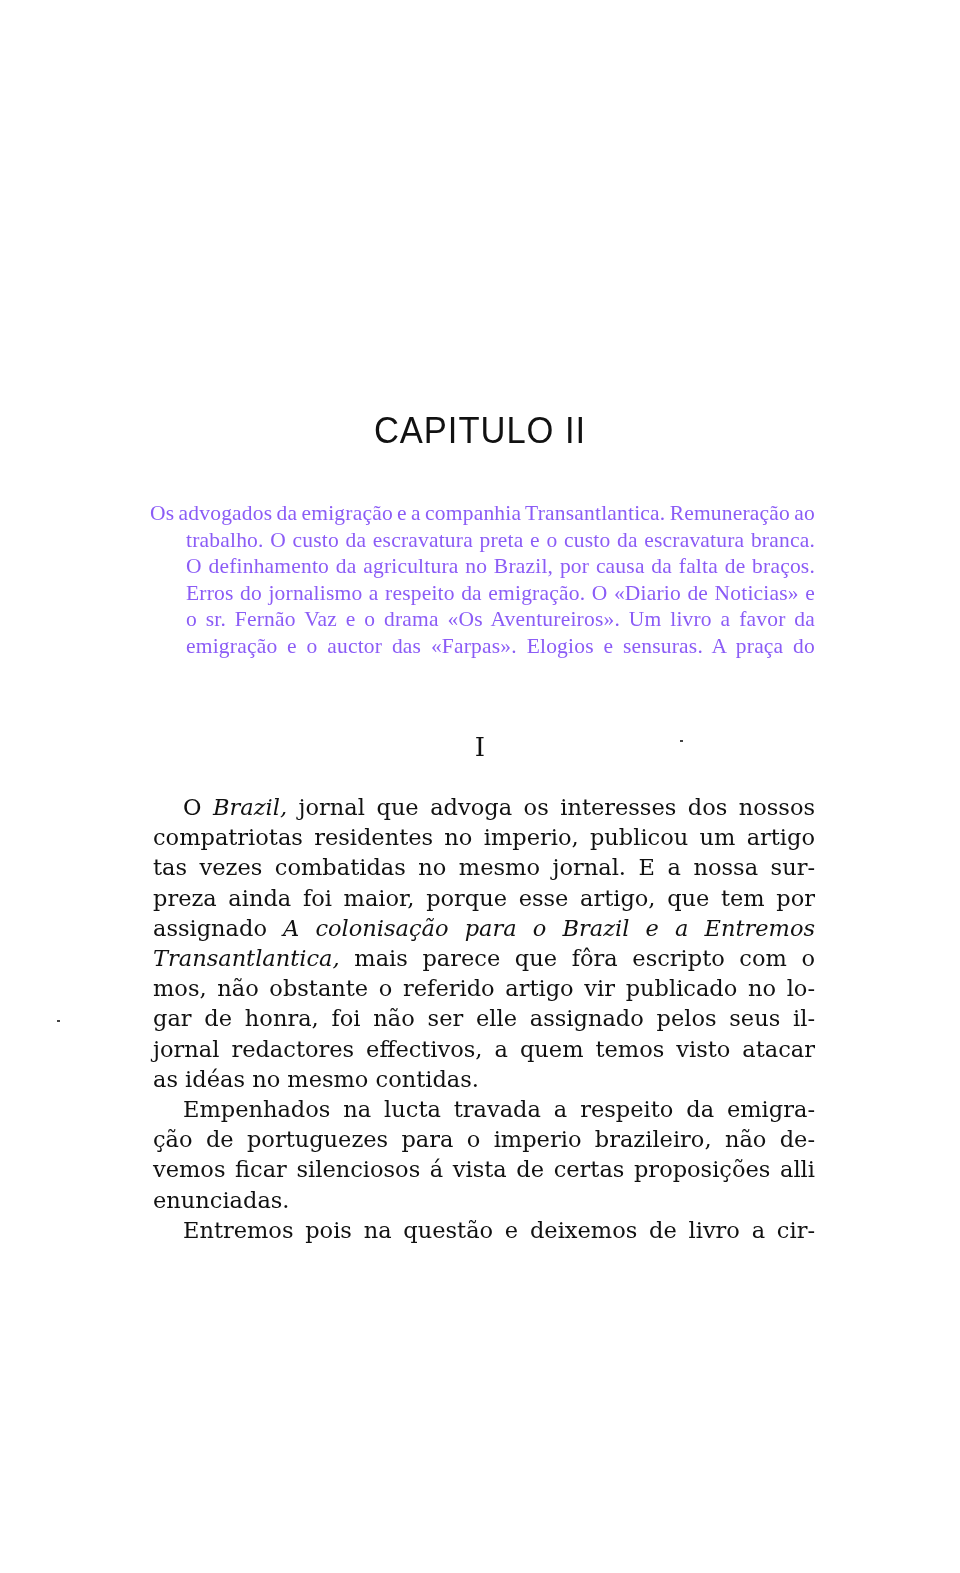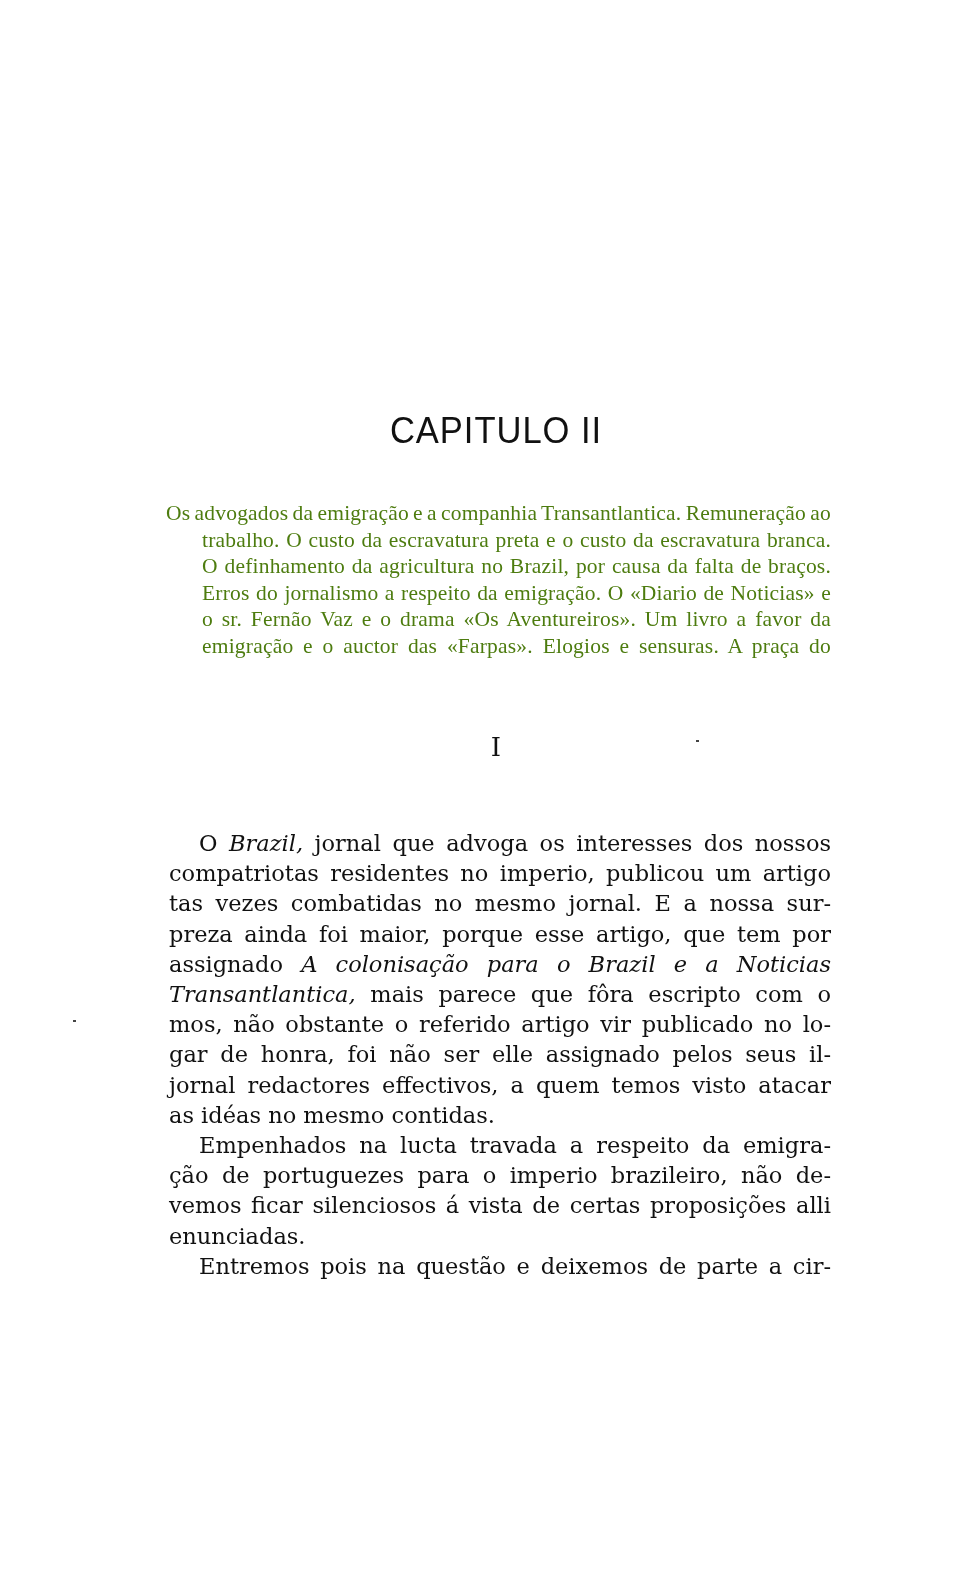--- a/index.html
+++ b/index.html
@@ -12,21 +12,20 @@
       height: 1573px;
       position: relative;
       overflow: hidden;
       color: #111111;
     }
     .page {
       position: absolute;
       left: 0; top: 0;
       width: 805px;
       height: 1573px;
-      margin-left: 16px;
     }
     .chapter-title {
       position: absolute;
       top: 410px;
       left: 0;
       width: 960px;
       text-align: center;
       font-family: "Liberation Sans", sans-serif;
       font-size: 36px;
       font-weight: normal;
@@ -35,21 +34,21 @@
       transform: scaleX(0.96);
     }
     .summary {
       position: absolute;
       top: 500px;
       left: 150px;
       width: 665px;
       font-family: "Liberation Serif", serif;
       font-size: 21.5px;
       line-height: 26.5px;
-      color: #4d7c0f;
+      color: #8b5cf6;
       text-align: justify;
       text-align-last: left;
     }
     .summary .line {
       display: block;
       white-space: nowrap;
       text-align: justify;
       text-align-last: justify;
       transform-origin: left top;
       letter-spacing: 0.2px;
@@ -65,21 +64,21 @@
       top: 732px;
       left: 0;
       width: 960px;
       text-align: center;
       font-family: "DejaVu Serif", serif;
       font-size: 26px;
       color: #111;
     }
     .body-text {
       position: absolute;
-      top: 828px;
+      top: 792px;
       left: 153px;
       width: 662px;
       font-family: "DejaVu Serif", serif;
       font-size: 22.5px;
       line-height: 30.2px;
       color: #111;
     }
     .body-text .line {
       display: block;
       white-space: nowrap;
@@ -119,30 +118,30 @@
   </div>
 
   <div class="section-num">I</div>
 
   <div class="body-text">
 
     <span class="line indent" style="word-spacing: 0px;"><span>O </span><em>Brazil,</em><span> jornal que advoga os interesses dos nossos</span></span>
     <span class="line" style="word-spacing: 0px;">compatriotas residentes no imperio, publicou um artigo</span>
     <span class="line" style="word-spacing: 0px;">tas vezes combatidas no mesmo jornal. E a nossa sur-</span>
     <span class="line" style="word-spacing: 0px;">preza ainda foi maior, porque esse artigo, que tem por</span>
-    <span class="line" style="word-spacing: 0px;"><span>assignado </span><em>A colonisação para o Brazil e a Noticias</em></span>
+    <span class="line" style="word-spacing: 0px;"><span>assignado </span><em>A colonisação para o Brazil e a Entremos</em></span>
     <span class="line" style="word-spacing: 0px;"><em>Transantlantica,</em><span> mais parece que fôra escripto com o</span></span>
     <span class="line" style="word-spacing: 0px;">mos, não obstante o referido artigo vir publicado no lo-</span>
     <span class="line" style="word-spacing: 0px;">gar de honra, foi não ser elle assignado pelos seus il-</span>
     <span class="line" style="word-spacing: 0px;">jornal redactores effectivos, a quem temos visto atacar</span>
     <span class="line last">as idéas no mesmo contidas.</span>
 
     <span class="line indent" style="word-spacing: 0px;">Empenhados na lucta travada a respeito da emigra-</span>
     <span class="line" style="word-spacing: 0px;">ção de portuguezes para o imperio brazileiro, não de-</span>
     <span class="line" style="word-spacing: 0px;">vemos ficar silenciosos á vista de certas proposições alli</span>
     <span class="line last">enunciadas.</span>
 
-    <span class="line indent" style="word-spacing: 0px;">Entremos pois na questão e deixemos de parte a cir-</span>
+    <span class="line indent" style="word-spacing: 0px;">Entremos pois na questão e deixemos de livro a cir-</span>
   </div>
 
   <div class="scan-dot" style="left:57px; top:1020px;"></div>
   <div class="scan-dot" style="left:680px; top:740px;"></div>
 </div>
 
 </body></html>

